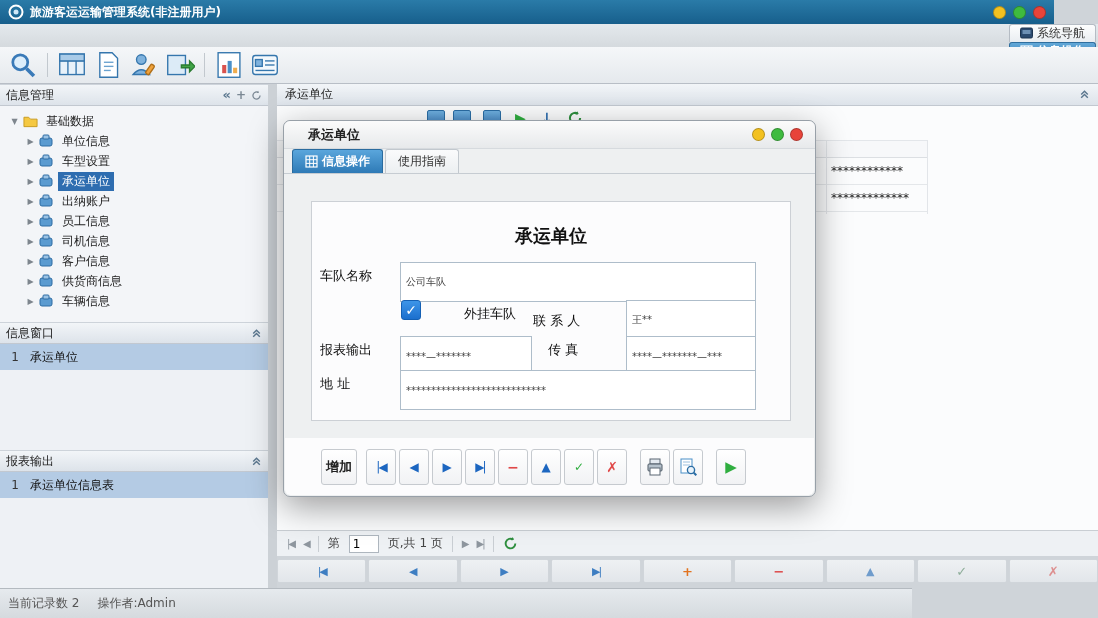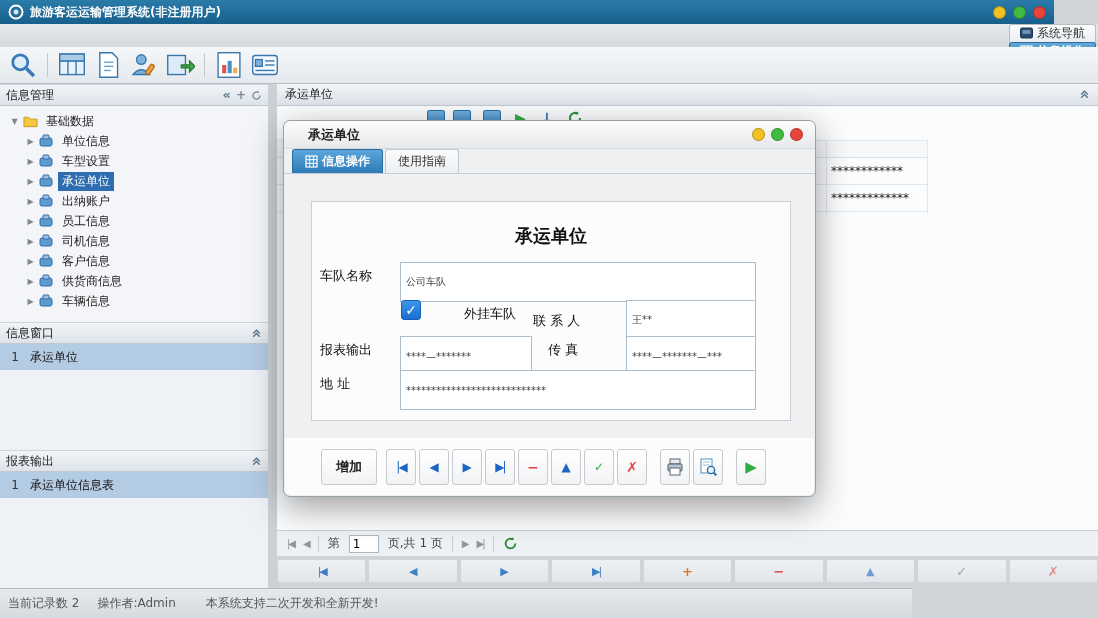--- a/index.html
+++ b/index.html
@@ -144,21 +144,21 @@
     font-family:"DejaVu Sans","Liberation Sans",sans-serif; color:#404040; }
   .checkbox { position:absolute; width:20px; height:20px; background:linear-gradient(#3d95e8,#1b6fce);
     border:1px solid #1460b4; border-radius:3px; color:#fff; font-size:14px; font-weight:bold;
     display:flex; align-items:center; justify-content:center; }
   .checkbox::before { content:"\2713"; }
 
   .dfooter { position:absolute; left:1px; right:1px; bottom:1px; height:57px; background:#fcfcfd;
     border-radius:0 0 6px 6px; display:flex; align-items:center; padding-left:36px; gap:3px; }
   .dbtn { height:36px; width:30px; background:linear-gradient(#ffffff,#f1f2f4); border:1px solid #c6cacf;
     border-radius:3px; display:flex; align-items:center; justify-content:center; font-size:12px; color:#1c66c0; }
-  .dbtn.add { width:auto; padding:0 14px; color:#222; font-weight:bold; margin-right:6px; font-size:13px; }
+  .dbtn.add { width:auto; padding:0 4px; color:#222; font-weight:bold; margin-right:6px; font-size:13px; }
   .dbtn.green { color:#2fae3f; } .dbtn.dred { color:#e04848; font-size:14px; font-weight:bold; }
   .dbtn.play { color:#2fae3f; font-size:15px; margin-left:10px; }
   .dbtn.gap { margin-left:10px; }
 </style>
 </head>
 <body>
 
 <div id="app">
 
   <div class="titlebar">
@@ -486,21 +486,20 @@
       <div class="nbtn red gl-minus"></div>
       <div class="nbtn ltblue gl-up"></div>
       <div class="nbtn gray-green gl-check"></div>
       <div class="nbtn pink gl-cross"></div>
     </div>
   </div>
 
   <div class="statusbar">
     <span class="sb-records">当前记录数 2</span>
     <span class="sb-operator">操作者:Admin</span>
-    <span class="sb-message">本系统支持二次开发和全新开发!</span>
   </div>
 
   <div class="dialog">
     <div class="dtitle">
       <span class="dt-text">承运单位</span>
       <span class="win-controls">
         <span class="circle c-yellow"></span>
         <span class="circle c-green"></span>
         <span class="circle c-red"></span>
       </span>

